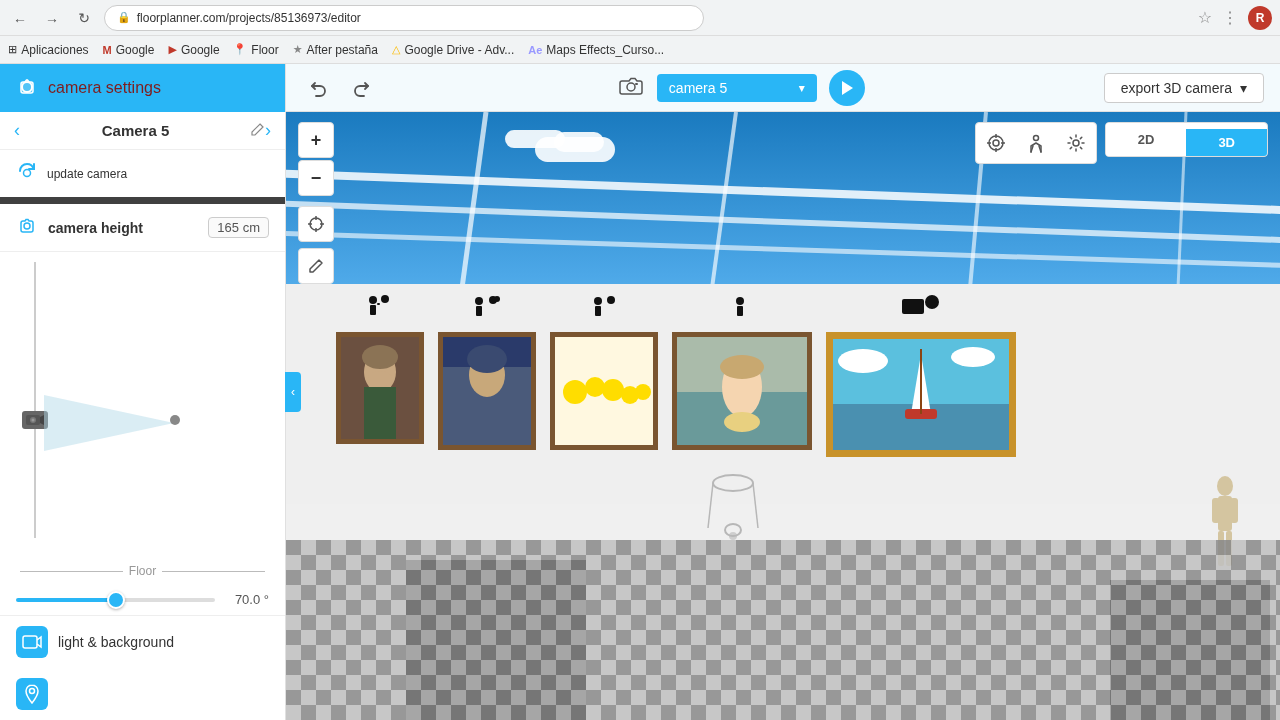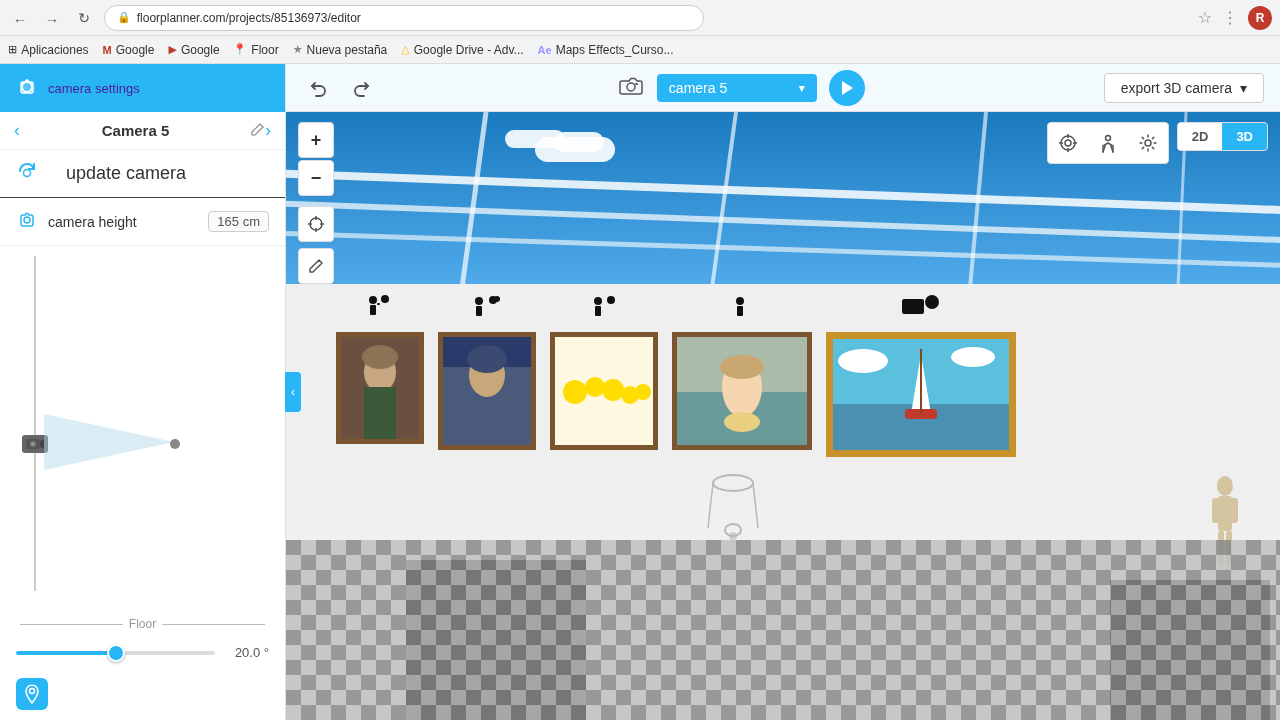--- a/index.html
+++ b/index.html
@@ -78,22 +78,22 @@
     .sidebar-header {
       background: #29b6f6;
       padding: 0 16px;
       height: 48px;
       display: flex;
       align-items: center;
       gap: 10px;
     }
     .sidebar-header-icon { color: #fff; font-size: 18px; }
     .sidebar-header-title {
-      color: #4c1d95;
-      font-size: 13px;
+      color: #7f1d1d;
+      font-size: 16px;
       font-weight: 500;
       text-align: right;
     }
 
     .camera-nav {
       display: flex;
       align-items: center;
       padding: 8px 14px;
       border-bottom: 1px solid #eee;
     }
@@ -108,37 +108,37 @@
       font-weight: 600;
       color: #333;
     }
     .camera-edit-btn {
       background: none; border: none; cursor: pointer; color: #888; font-size: 14px;
     }
 
     .update-camera-btn {
       display: flex;
       align-items: center;
-      gap: 28px;
+      gap: 9px;
       padding: 10px 16px;
-      border-bottom: 1px solid #404040;
+      border-bottom: 7px solid #404040;
       cursor: pointer;
       color: #333;
-      font-size: 18px;
+      font-size: 12px;
     }
     .update-camera-icon { color: #29b6f6; font-size: 18px; }
 
     .camera-height-row {
       display: flex;
       align-items: center;
       padding: 10px 16px;
       border-bottom: 1px solid #eee;
     }
     .camera-height-icon { color: #29b6f6; font-size: 18px; margin-right: 10px; }
-    .camera-height-label { font-size: 14px; color: #333; flex: 1; }
+    .camera-height-label { font-size: 14px; color: #333; flex: 1; font-weight: bold; }
     .camera-height-value {
       font-size: 13px;
       color: #555;
       border: 1px solid #ccc;
       border-radius: 4px;
       padding: 2px 8px;
       background: #fafafa;
     }
 
     
@@ -355,31 +355,32 @@
 
     
     .view-mode-group {
       background: #fff;
       border: 1px solid #ddd;
       border-radius: 4px;
       display: flex;
       overflow: hidden;
     }
     .view-mode-btn {
-      padding: 6px 14px;
+      padding: 6px 32px;
       font-size: 13px;
       font-weight: 600;
       border: none;
       cursor: pointer;
       background: #fff;
       color: #555;
     }
     .view-mode-btn.active {
       background: #29b6f6;
       color: #fff;
+      margin-top: 6px;
     }
 
     
     .left-toolbar {
       position: absolute;
       top: 60px;
       left: 12px;
       display: flex;
       flex-direction: column;
       gap: 2px;
@@ -464,21 +465,21 @@
   <div class="bookmark-item">
     <span class="bookmark-icon" style="color:#c0392b;">▶</span>
     <span>Google</span>
   </div>
   <div class="bookmark-item">
     <span class="bookmark-icon" style="color:#34a853;">📍</span>
     <span>Floor</span>
   </div>
   <div class="bookmark-item">
     <span class="bookmark-icon" style="color:#888;">★</span>
-    <span>Nueva pestaña</span>
+    <span>After pestaña</span>
   </div>
   <div class="bookmark-item">
     <span class="bookmark-icon" style="color:#fbbc04;">△</span>
     <span>Google Drive - Adv...</span>
   </div>
   <div class="bookmark-item">
     <span class="bookmark-icon" style="color:#9999ff;font-weight:bold;font-size:11px;">Ae</span>
     <span>Maps Effects_Curso...</span>
   </div>
 </div>
@@ -558,23 +559,32 @@
           <div class="floor-line"></div>
           <span class="floor-label">Floor</span>
           <div class="floor-line"></div>
         </div>
       </div>
     </div>
 
 
     <div class="fov-slider-row">
       <input type="range" class="fov-slider" min="0" max="120" value="60" style="">
-      <span class="fov-value">20.0 °</span>
-    </div>
-
+      <span class="fov-value">70.0 °</span>
+    </div>
+
+    <div class="light-bg-btn">
+      <div class="light-bg-icon">
+        <svg width="20" height="20" viewBox="0 0 20 20">
+          <rect x="1" y="4" width="14" height="12" rx="2" stroke="white" stroke-width="1.5" fill="none"></rect>
+          <path d="M15 8l4-3v10l-4-3" stroke="white" stroke-width="1.5" fill="none"></path>
+        </svg>
+      </div>
+      <span>light &amp; background</span>
+    </div>
 
     <div class="location-btn">
       <div class="location-icon">
         <svg width="18" height="20" viewBox="0 0 18 20">
           <path d="M9 1C5.7 1 3 3.7 3 7c0 4.5 6 12 6 12s6-7.5 6-12c0-3.3-2.7-6-6-6z" stroke="white" stroke-width="1.5" fill="none"></path>
           <circle cx="9" cy="7" r="2.5" stroke="white" stroke-width="1.5" fill="none"></circle>
         </svg>
       </div>
     </div>
 

